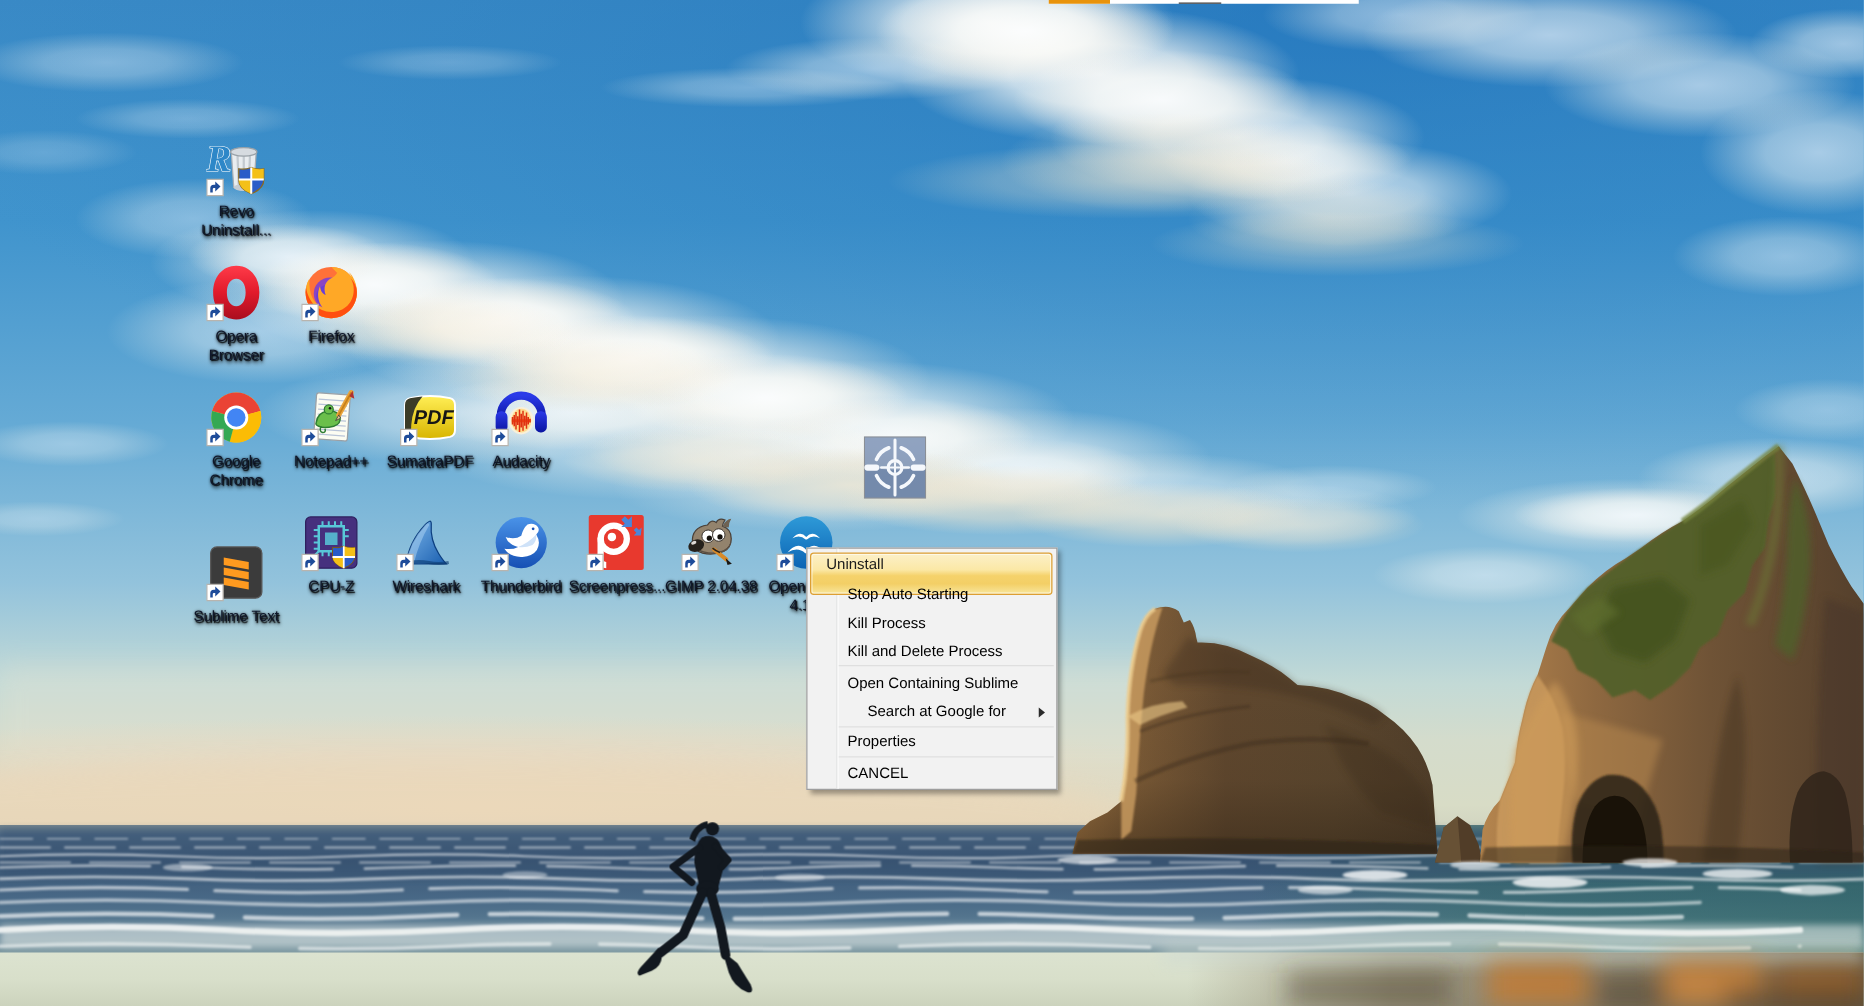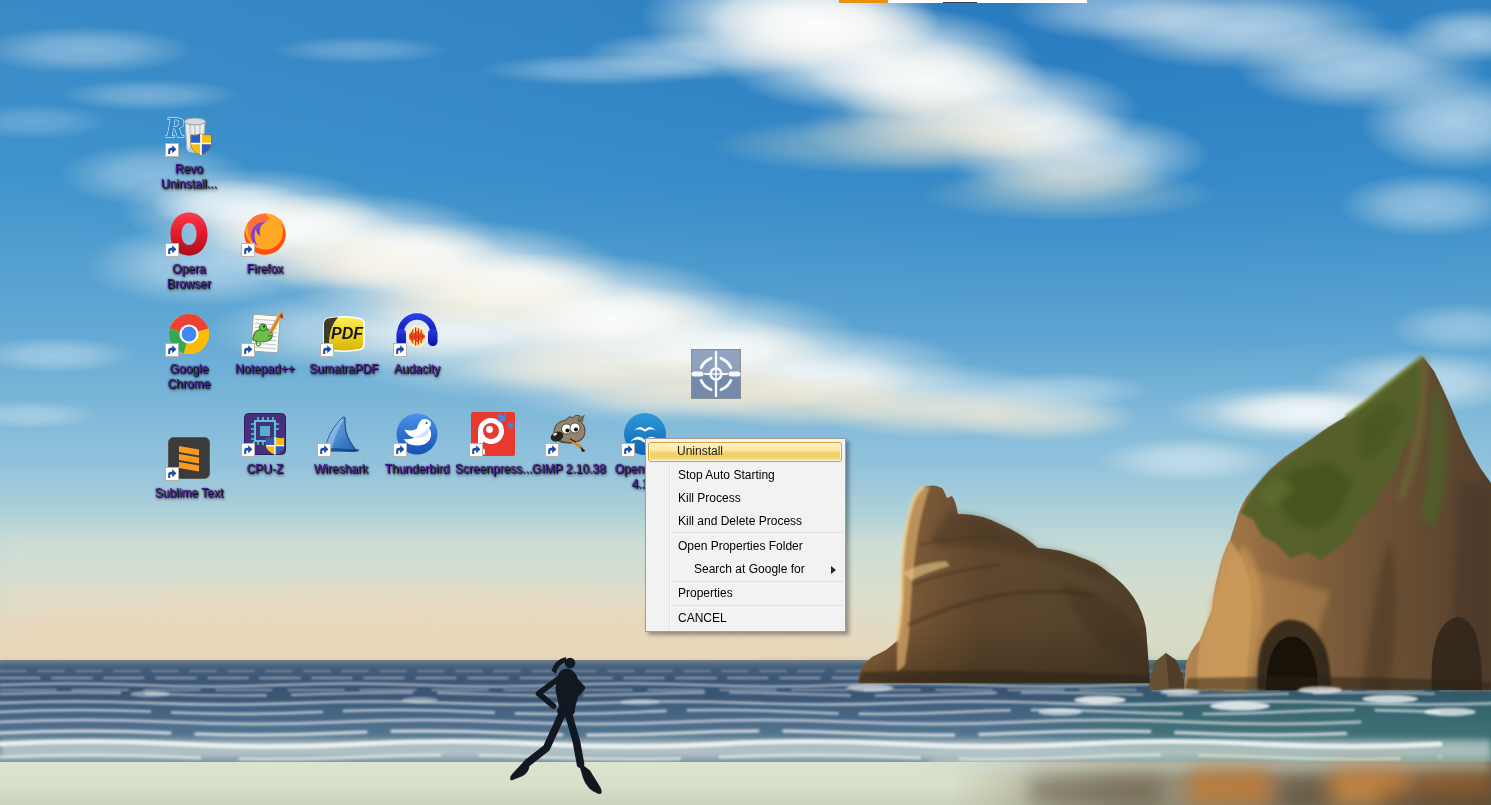--- a/index.html
+++ b/index.html
@@ -1,26 +1,26 @@
 <!DOCTYPE html>
 <html><head>
 <meta charset="utf-8">
 <style>
 html,body{margin:0;padding:0;}
 body{width:1491px;height:805px;overflow:hidden;position:relative;font-family:"Liberation Sans",sans-serif;background:#6fb0da;}
 #bg{position:absolute;left:0;top:0;z-index:0;}
 .di{position:absolute;width:76px;text-align:center;z-index:2;}
 .di svg.ic{display:block;margin:0 auto;}
-.lbl{margin-top:4px;font-size:12px;line-height:15px;color:#4c1d95;text-shadow:1px 1px 1px #000,1px 2px 3px rgba(0,0,0,0.85),0 0 2px rgba(0,0,0,0.6);}
+.lbl{margin-top:4px;font-size:12px;line-height:15px;color:#0f172a;text-shadow:1px 1px 1px #000,1px 2px 3px rgba(0,0,0,0.85),0 0 2px rgba(0,0,0,0.6);}
 #menu{position:absolute;left:645px;top:438px;width:201px;height:194px;box-sizing:border-box;background:#f2f2f2;border:1px solid #9e9e9e;box-shadow:3px 3px 4px rgba(0,0,0,0.35);z-index:5;}
 #menu .gut{position:absolute;left:23px;top:0;bottom:0;width:1px;background:#e2e3e3;}
 #menu .gut2{position:absolute;left:24px;top:0;bottom:0;width:1px;background:#fbfbfb;}
 .mi{position:absolute;left:0;right:0;padding-left:32px;font-size:12px;color:#000000;box-sizing:border-box;}
 .sep{position:absolute;left:25px;right:2px;height:1px;background:#dfdfdf;}
-.hot{position:absolute;left:2px;right:3px;top:3px;height:20px;box-sizing:border-box;border:1px solid #dd9f33;border-radius:3px;background:linear-gradient(#fcf0c8 0%,#fbe8a6 40%,#f5d26b 55%,#f3cf66 75%,#f8e69c 100%);box-shadow:inset 0 0 0 1px rgba(255,252,240,0.75);font-size:12px;color:#1b1b1b;padding-left:28px;line-height:16px;}
+.hot{position:absolute;left:2px;right:3px;top:3px;height:34px;box-sizing:border-box;border:1px solid #dd9f33;border-radius:3px;background:linear-gradient(#fcf0c8 0%,#fbe8a6 40%,#f5d26b 55%,#f3cf66 75%,#f8e69c 100%);box-shadow:inset 0 0 0 1px rgba(255,252,240,0.75);font-size:12px;color:#1b1b1b;padding-left:12px;line-height:16px;}
 .arr{position:absolute;right:9px;top:50%;margin-top:-4px;width:0;height:0;border-left:5px solid #2b2b2b;border-top:4px solid transparent;border-bottom:4px solid transparent;}
 #xicon{position:absolute;left:691px;top:349px;z-index:1;}
 #tstrip{position:absolute;left:839px;top:0;width:248px;height:3px;background:#fff;z-index:3;}
 #tstrip .o{position:absolute;left:0;top:0;width:49px;height:3px;background:#e8930c;}
 #tstrip .d{position:absolute;left:104px;top:2px;width:34px;height:1px;background:#3a3a3a;}
 </style>
 </head>
 <body>
 <svg id="bg" width="1491" height="805" viewBox="0 0 1491 805">
 <defs>
@@ -515,21 +515,21 @@
 <circle cx="30" cy="18" r="5" fill="#ffffff" stroke="#3a342e" stroke-width="0.8"></circle>
 <circle cx="22.5" cy="20.5" r="2.1" fill="#14100c"></circle>
 <circle cx="31" cy="19.5" r="2.1" fill="#14100c"></circle>
 <ellipse cx="12" cy="26.5" rx="6.5" ry="4.8" fill="#26211c" transform="rotate(-20 12 26.5)"></ellipse>
 <ellipse cx="10" cy="24.2" rx="2.2" ry="1.4" fill="#e8e4e0" transform="rotate(-22 10 24.2)" opacity="0.95"></ellipse>
 <path d="M26,29.5 L36,37.5" stroke="#d88a28" stroke-width="3.2" stroke-linecap="round"></path>
 <path d="M25,28.5 Q28,31 31,32" stroke="#2a241e" stroke-width="1.4" fill="none"></path>
 <path d="M35.5,36.5 L40.5,41 L37,42 Z" fill="#1a1612"></path>
 <use href="#scarrow" x="0" y="33"></use>
 </svg>
-<div class="lbl">GIMP 2.10.38</div>
+<div class="lbl">GIMP 2.04.38</div>
 </div>
 
 <div class="di" style="left:607px;top:410px;">
 <svg class="ic" width="48" height="48" viewBox="0 0 48 48">
 <circle cx="24" cy="24" r="21" fill="url(#ooG)"></circle>
 <path d="M13,20.5 Q19,14 24,19.5 Q29,14 35,20.5 Q29,17.5 24.5,21.5 L23.5,21.5 Q19,17.5 13,20.5 Z" fill="#ffffff"></path>
 <path d="M9,32 Q17,22.5 24,30 Q31,22.5 39,32 Q31,27 24.8,32.5 L23.2,32.5 Q17,27 9,32 Z" fill="#ffffff"></path>
 <use href="#scarrow" x="0" y="33"></use>
 </svg>
 <div class="lbl">OpenOffice<br>4.1...</div>
@@ -537,19 +537,19 @@
 </div>
 
 <div id="menu">
 <div class="gut"></div>
     <div class="gut2"></div>
 <div class="hot">Uninstall</div>
 <div class="mi" style="top:24px;height:24px;line-height:24px;">Stop Auto Starting</div>
 <div class="mi" style="top:48px;height:23px;line-height:23px;">Kill Process</div>
 <div class="mi" style="top:71px;height:23px;line-height:23px;">Kill and Delete Process</div>
 <div class="sep" style="top:93px;"></div>
-<div class="mi" style="top:96px;height:23px;line-height:23px;">Open Properties Folder</div>
+<div class="mi" style="top:96px;height:23px;line-height:23px;">Open Containing Sublime</div>
 <div class="mi" style="top:119px;height:23px;line-height:23px;padding-left:48px;">Search at Google for<span class="arr"></span></div>
 <div class="sep" style="top:142px;"></div>
 <div class="mi" style="top:143px;height:22px;line-height:22px;">Properties</div>
 <div class="sep" style="top:166px;"></div>
 <div class="mi" style="top:168px;height:23px;line-height:23px;">CANCEL</div>
 </div>
 
 </body></html>

